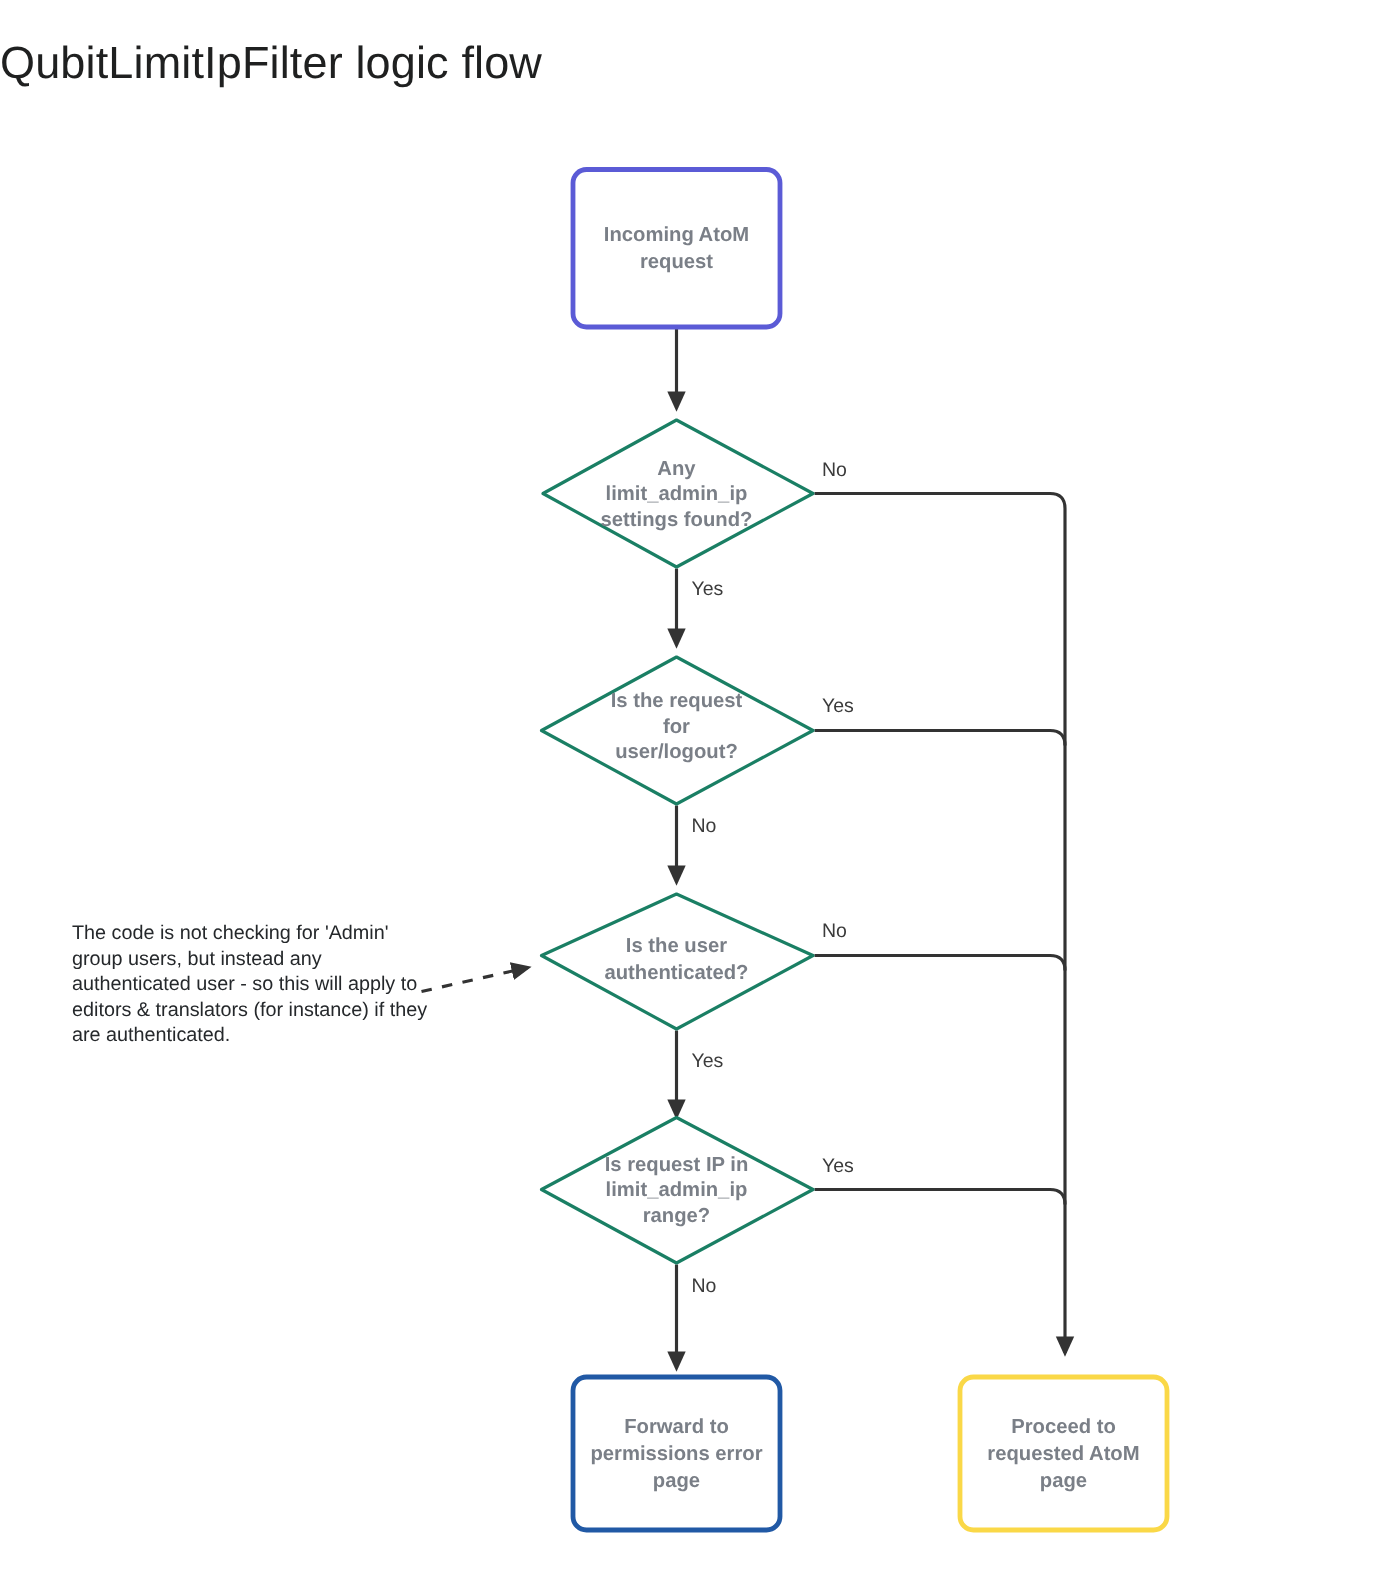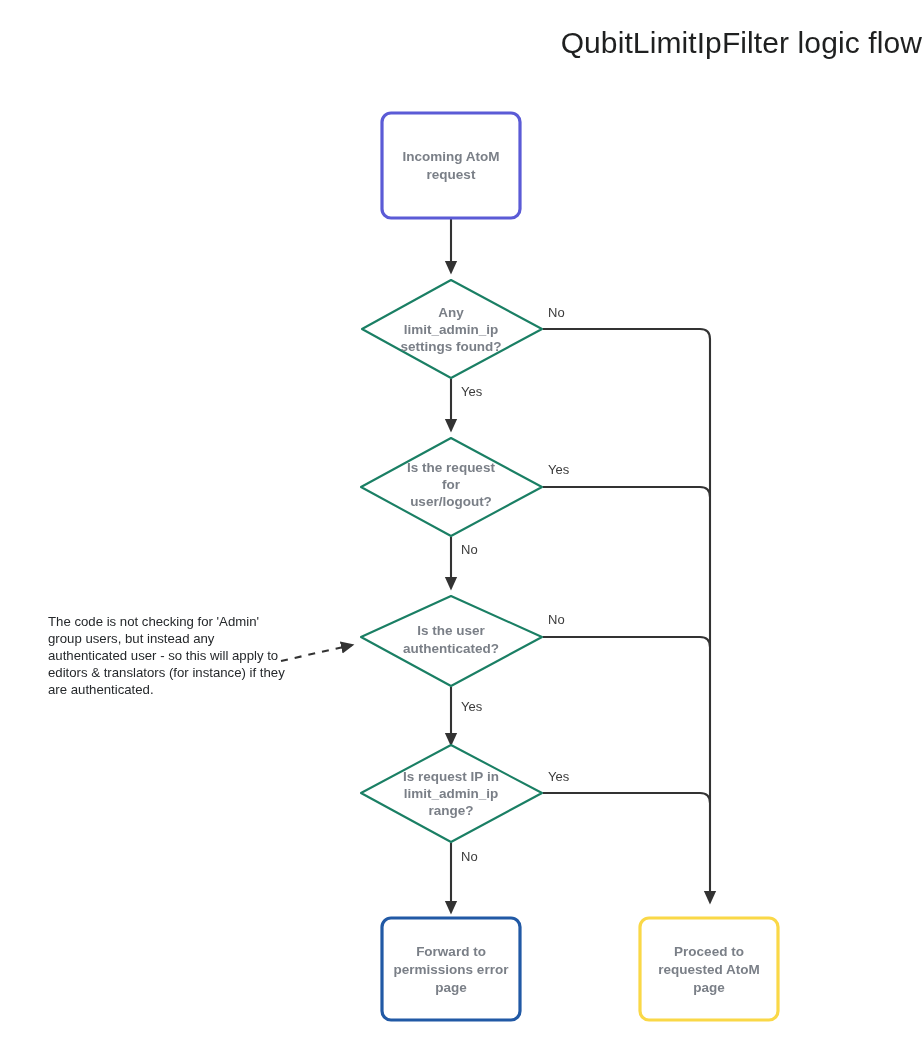--- a/index.html
+++ b/index.html
@@ -14,21 +14,21 @@
     overflow: hidden;
     font-family: "Liberation Sans", sans-serif;
     -webkit-font-smoothing: antialiased;
   }
 
   #diagram-title {
     position: absolute;
     top: 26px;
     left: 0;
     width: 922px;
-    text-align: right;
+    text-align: left;
     font-size: 30px;
     font-weight: 400;
     color: #1f2020;
     letter-spacing: 0.1px;
   }
 
   svg#flow-canvas {
     position: absolute;
     top: 0;
     left: 0;

